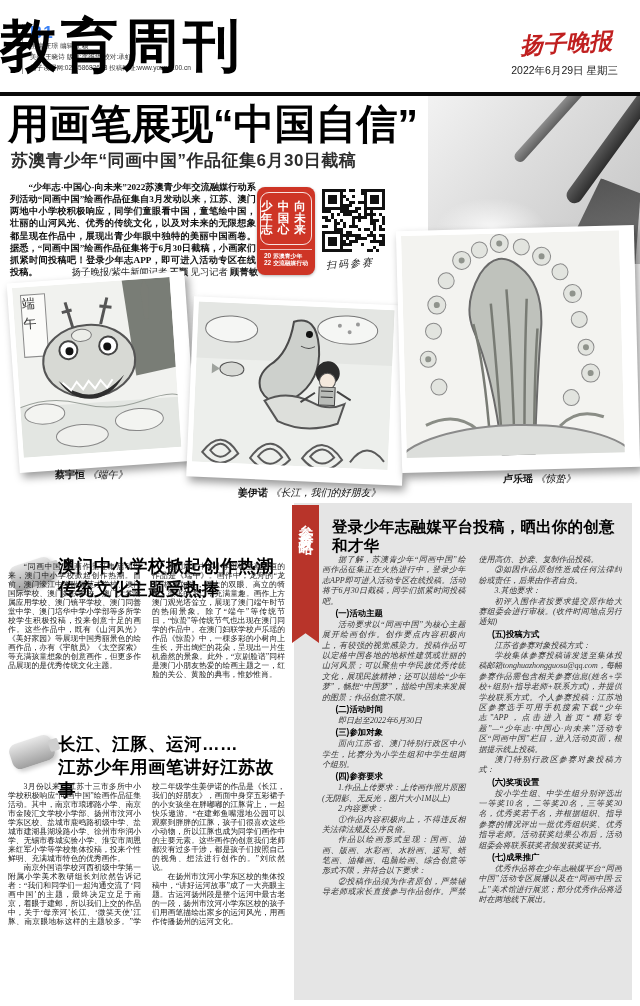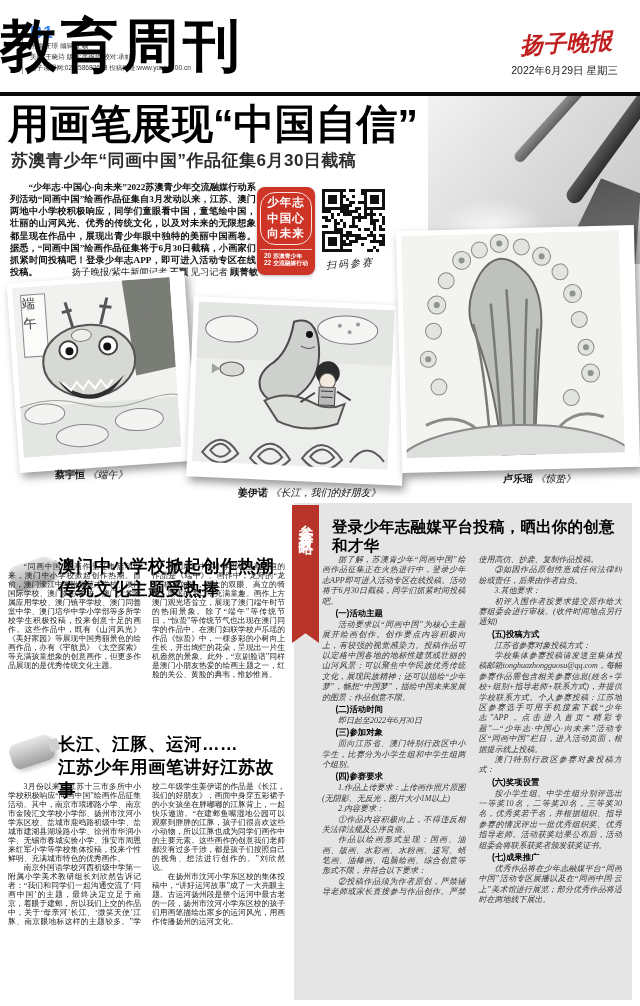--- a/index.html
+++ b/index.html
@@ -30,22 +30,22 @@
     color:#000;white-space:nowrap;font-family:"Liberation Sans",sans-serif;}
   .subhead{position:absolute;left:11px;top:149px;font-size:17px;font-weight:700;color:#2e2e2e;letter-spacing:.5px;}
   .intro{position:absolute;left:10px;top:181px;width:246px;font-size:9.2px;line-height:1.32;
     font-family:"Liberation Serif",serif;font-weight:600;color:#111;text-align:justify;text-indent:2em;}
   .byline{position:absolute;left:10px;top:266px;width:248px;font-size:9.3px;text-align:right;color:#222;
     font-family:"Liberation Serif",serif;}
   .byline b{font-weight:900;}
   
   .badge{position:absolute;left:257px;top:187px;width:58px;height:88px;background:#ce3526;border-radius:8px;
     box-shadow:0 1px 3px rgba(0,0,0,.3);padding:5px 3px 4px 3px;box-sizing:border-box;}
-  .badge-frame{border:1px solid rgba(255,255,255,.85);border-radius:15px;height:51px;display:flex;
-    flex-direction:column;justify-content:space-evenly;align-items:center;}
+  .badge-frame{border:1px solid rgba(255,255,255,.85);border-radius:9px;height:51px;display:flex;
+    justify-content:space-evenly;align-items:center;}
   .badge-line{color:#fff;font-weight:900;font-size:11.5px;line-height:1;letter-spacing:1px;}
   .badge-tag{display:flex;align-items:center;justify-content:center;margin-top:4px;border-top:1px solid rgba(255,255,255,.7);padding-top:3px;}
   .badge-year{display:flex;flex-direction:column;margin-right:2px;}
   .badge-year span{color:#fff;font-size:6.5px;font-weight:900;line-height:1.05;}
   .badge-taglines{display:flex;flex-direction:column;}
   .badge-taglines span{color:#fff;font-size:5.8px;font-weight:700;line-height:1.2;white-space:nowrap;}
   
   .qr{position:absolute;left:322px;top:189px;width:63px;height:63px;background:#fff;}
   .qr svg{display:block;}
   .qr-caption{position:absolute;left:326px;top:257px;font-size:10px;font-style:italic;color:#222;

